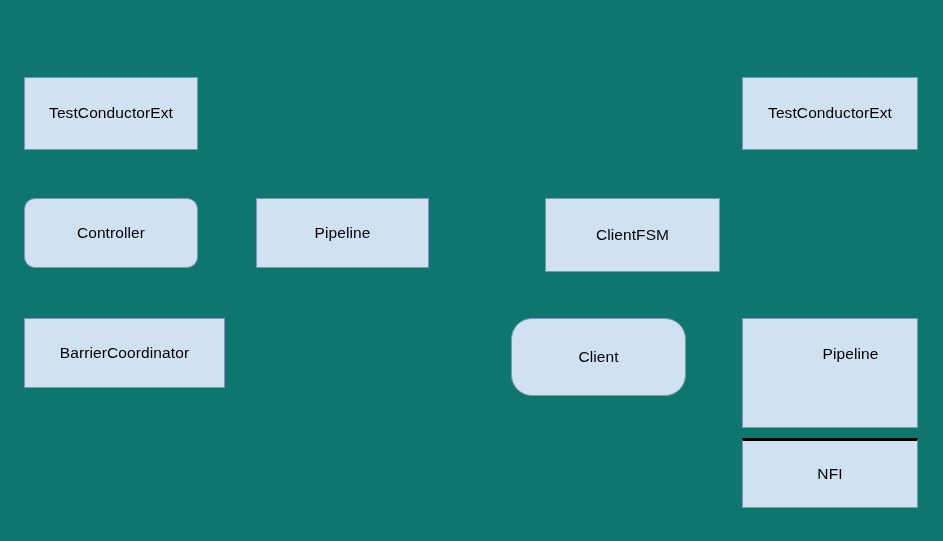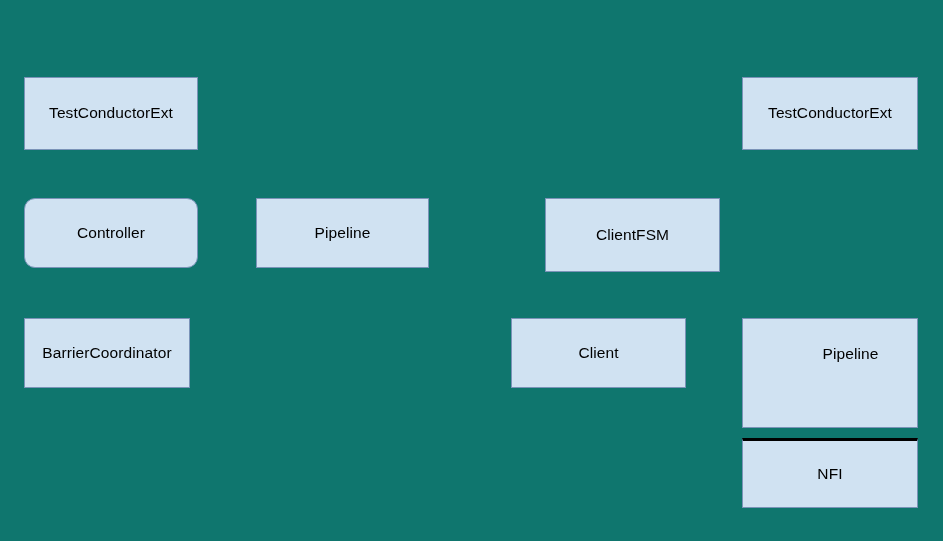--- a/index.html
+++ b/index.html
@@ -65,26 +65,26 @@
   </div>
 
   <div class="node" style="left: 256px; top: 198px; width: 173px; height: 70px; background: rgb(208, 226, 242); border-color: rgb(122, 147, 184); color: rgb(0, 0, 0);">
     <span class="node-label">Pipeline</span>
   </div>
 
   <div class="node" style="left: 511px; top: 198px; width: 175px; height: 74px; background: rgb(208, 226, 242); border-color: rgb(122, 147, 184); color: rgb(0, 0, 0); margin-left: 34px;">
     <span class="node-label">ClientFSM</span>
   </div>
 
-  <div class="node" style="left: 24px; top: 318px; width: 166px; height: 70px; background: rgb(208, 226, 242); border-color: rgb(122, 147, 184); color: rgb(0, 0, 0);">
+  <div class="node" style="left: 24px; top: 318px; width: 201px; height: 70px; background: rgb(208, 226, 242); border-color: rgb(122, 147, 184); color: rgb(0, 0, 0);">
     <span class="node-label">BarrierCoordinator</span>
   </div>
 
 
-  <div class="node" style="left: 511px; top: 318px; width: 175px; height: 70px; background: rgb(208, 226, 242); border-color: rgb(122, 147, 184); color: rgb(0, 0, 0);">
+  <div class="node" style="left: 511px; top: 318px; width: 175px; height: 78px; background: rgb(208, 226, 242); border-color: rgb(122, 147, 184); color: rgb(0, 0, 0); border-radius: 21px;">
     <span class="node-label">Client</span>
   </div>
 
   <div class="node label-top" style="left: 742px; top: 318px; width: 176px; height: 110px; background: rgb(208, 226, 242); border-color: rgb(122, 147, 184); color: rgb(0, 0, 0); padding-left: 41px;">
     <span class="node-label">Pipeline</span>
   </div>
 
 
   <div class="node joined-top" style="left: 742px; top: 438px; width: 176px; height: 70px; background: rgb(208, 226, 242); border-color: rgb(0, 0, 0) rgb(122, 147, 184) rgb(122, 147, 184); color: rgb(0, 0, 0);">
     <span class="node-label">NFI</span>

